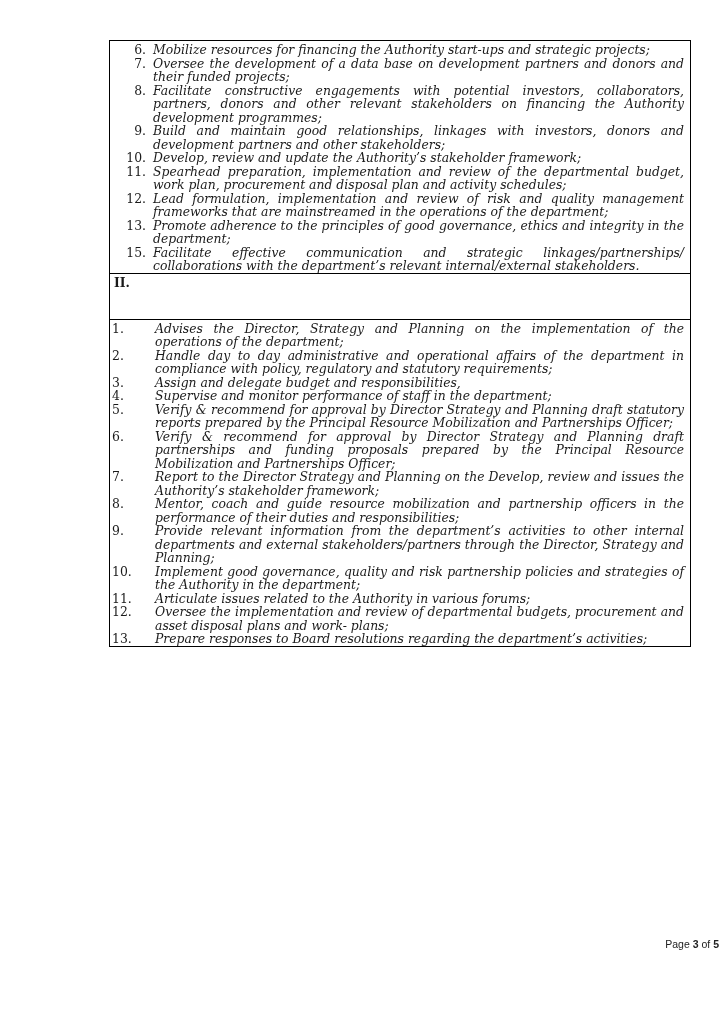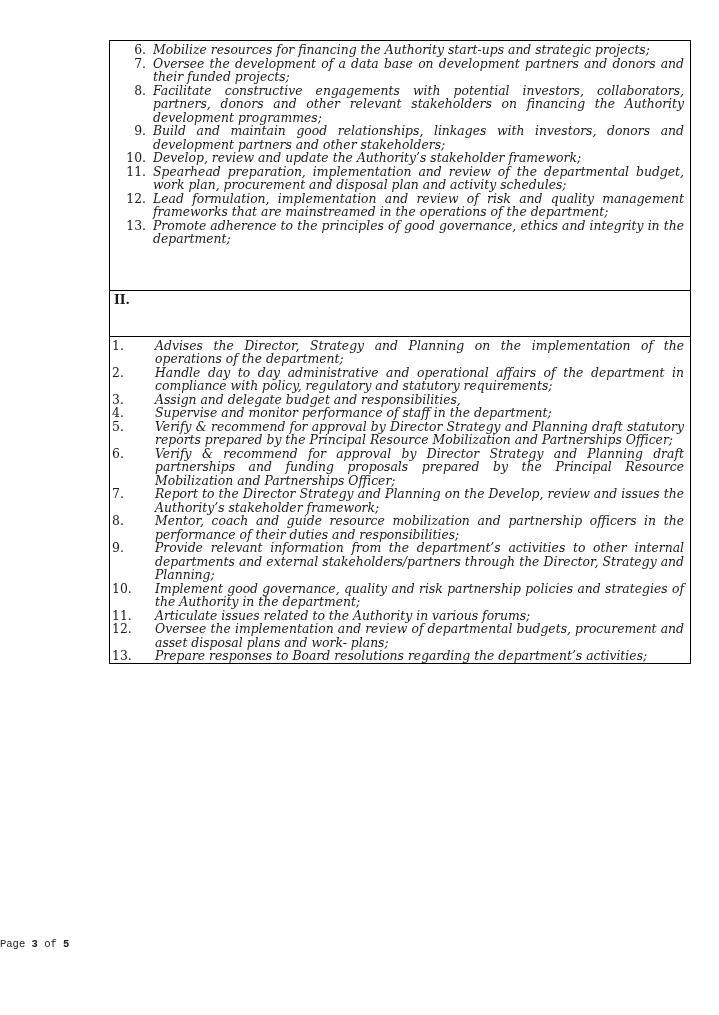--- a/index.html
+++ b/index.html
@@ -27,26 +27,25 @@
     .item .num { flex: 0 0 auto; }
     .item .txt { flex: 1 1 auto; text-align: justify; font-style: italic; }
     .list-a .num { width: 43px; text-align: right; padding-right: 7px; box-sizing: border-box; }
     .list-b .num { width: 43px; text-align: left; }
     .list-a { padding-left: 0; }
     .list-b { padding-left: 2px; }
     .heading-cell {
       font-weight: bold; font-size: 12.4px; line-height: 14px;
       padding: 2px 4px 29px 4px;
       display: flex;
-      margin-top: 44px;
     }
     .heading-cell .roman { width: 38px; }
     .footer {
-      position: absolute; top: 938px; left: 0; width: 719px; text-align: left;
-      font-family: Liberation Mono, monospace; font-size: 10.5px; color: #222;
+      position: absolute; top: 938px; left: 0; width: 719px; text-align: right;
+      font-family: Liberation Sans, sans-serif; font-size: 10.5px; color: #222;
     }
     .footer b { font-weight: bold; }
   </style>
 </head>
 <body>
 
 <div class="table-box">
   <div class="cell list-a">
     <div class="item">
         <span class="num">6.</span>
@@ -72,20 +71,24 @@
         <span class="num">11.</span>
         <span class="txt">Spearhead preparation, implementation and review of the departmental budget, work plan, procurement and disposal plan and activity schedules;</span>
       </div>
     <div class="item">
         <span class="num">12.</span>
         <span class="txt">Lead formulation, implementation and review of risk and quality management frameworks that are mainstreamed in the operations of the department;</span>
       </div>
     <div class="item">
         <span class="num">13.</span>
         <span class="txt">Promote adherence to the principles of good governance, ethics and integrity in the department;</span>
+      </div>
+    <div class="item">
+        <span class="num">15.</span>
+        <span class="txt">Facilitate effective communication and strategic linkages/partnerships/ collaborations with the department’s relevant internal/external stakeholders.</span>
       </div>
   </div>
 
   <div class="cell heading-cell">
     <span class="roman">II.</span>
   </div>
 
   <div class="cell list-b">
     <div class="item">
         <span class="num">1.</span>

